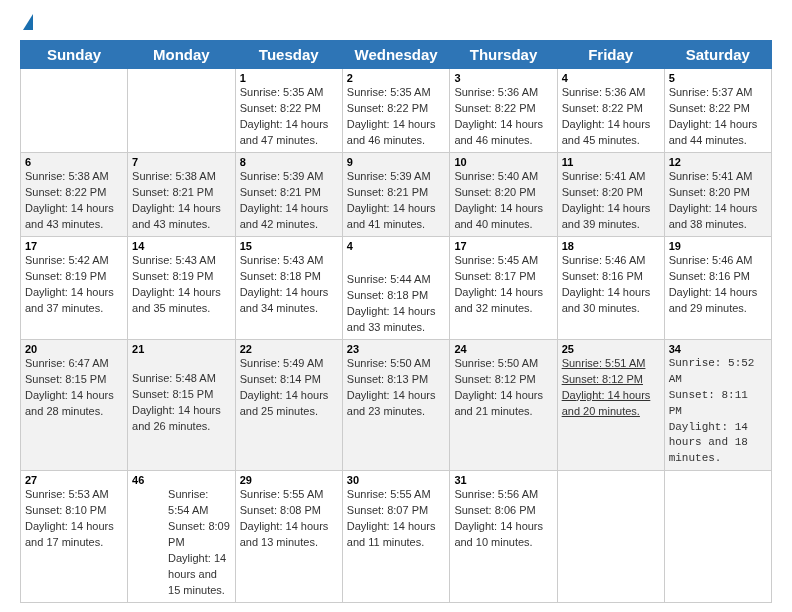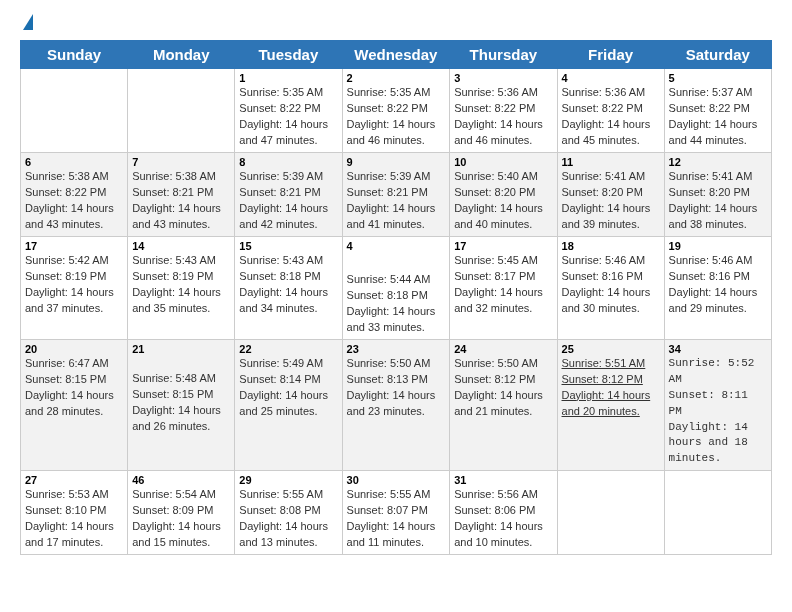--- a/index.html
+++ b/index.html
@@ -304,21 +304,21 @@
         </tr>
         <tr>
           <td>
             <span class="day-num">27</span>
             <div class="day-info" style="white-space: pre-line;">Sunrise: 5:53 AM
 Sunset: 8:10 PM
 Daylight: 14 hours and 17 minutes.</div>
           </td>
           <td>
             <span class="day-num">46</span>
-            <div class="day-info" style="white-space: pre-line;">Sunrise: 5:54 AM
+            <div class="day-info" style="white-space: pre-line; margin-left: 36px;">Sunrise: 5:54 AM
 Sunset: 8:09 PM
 Daylight: 14 hours and 15 minutes.</div>
           </td>
           <td>
             <span class="day-num">29</span>
             <div class="day-info" style="white-space: pre-line;">Sunrise: 5:55 AM
 Sunset: 8:08 PM
 Daylight: 14 hours and 13 minutes.</div>
           </td>
           <td>

